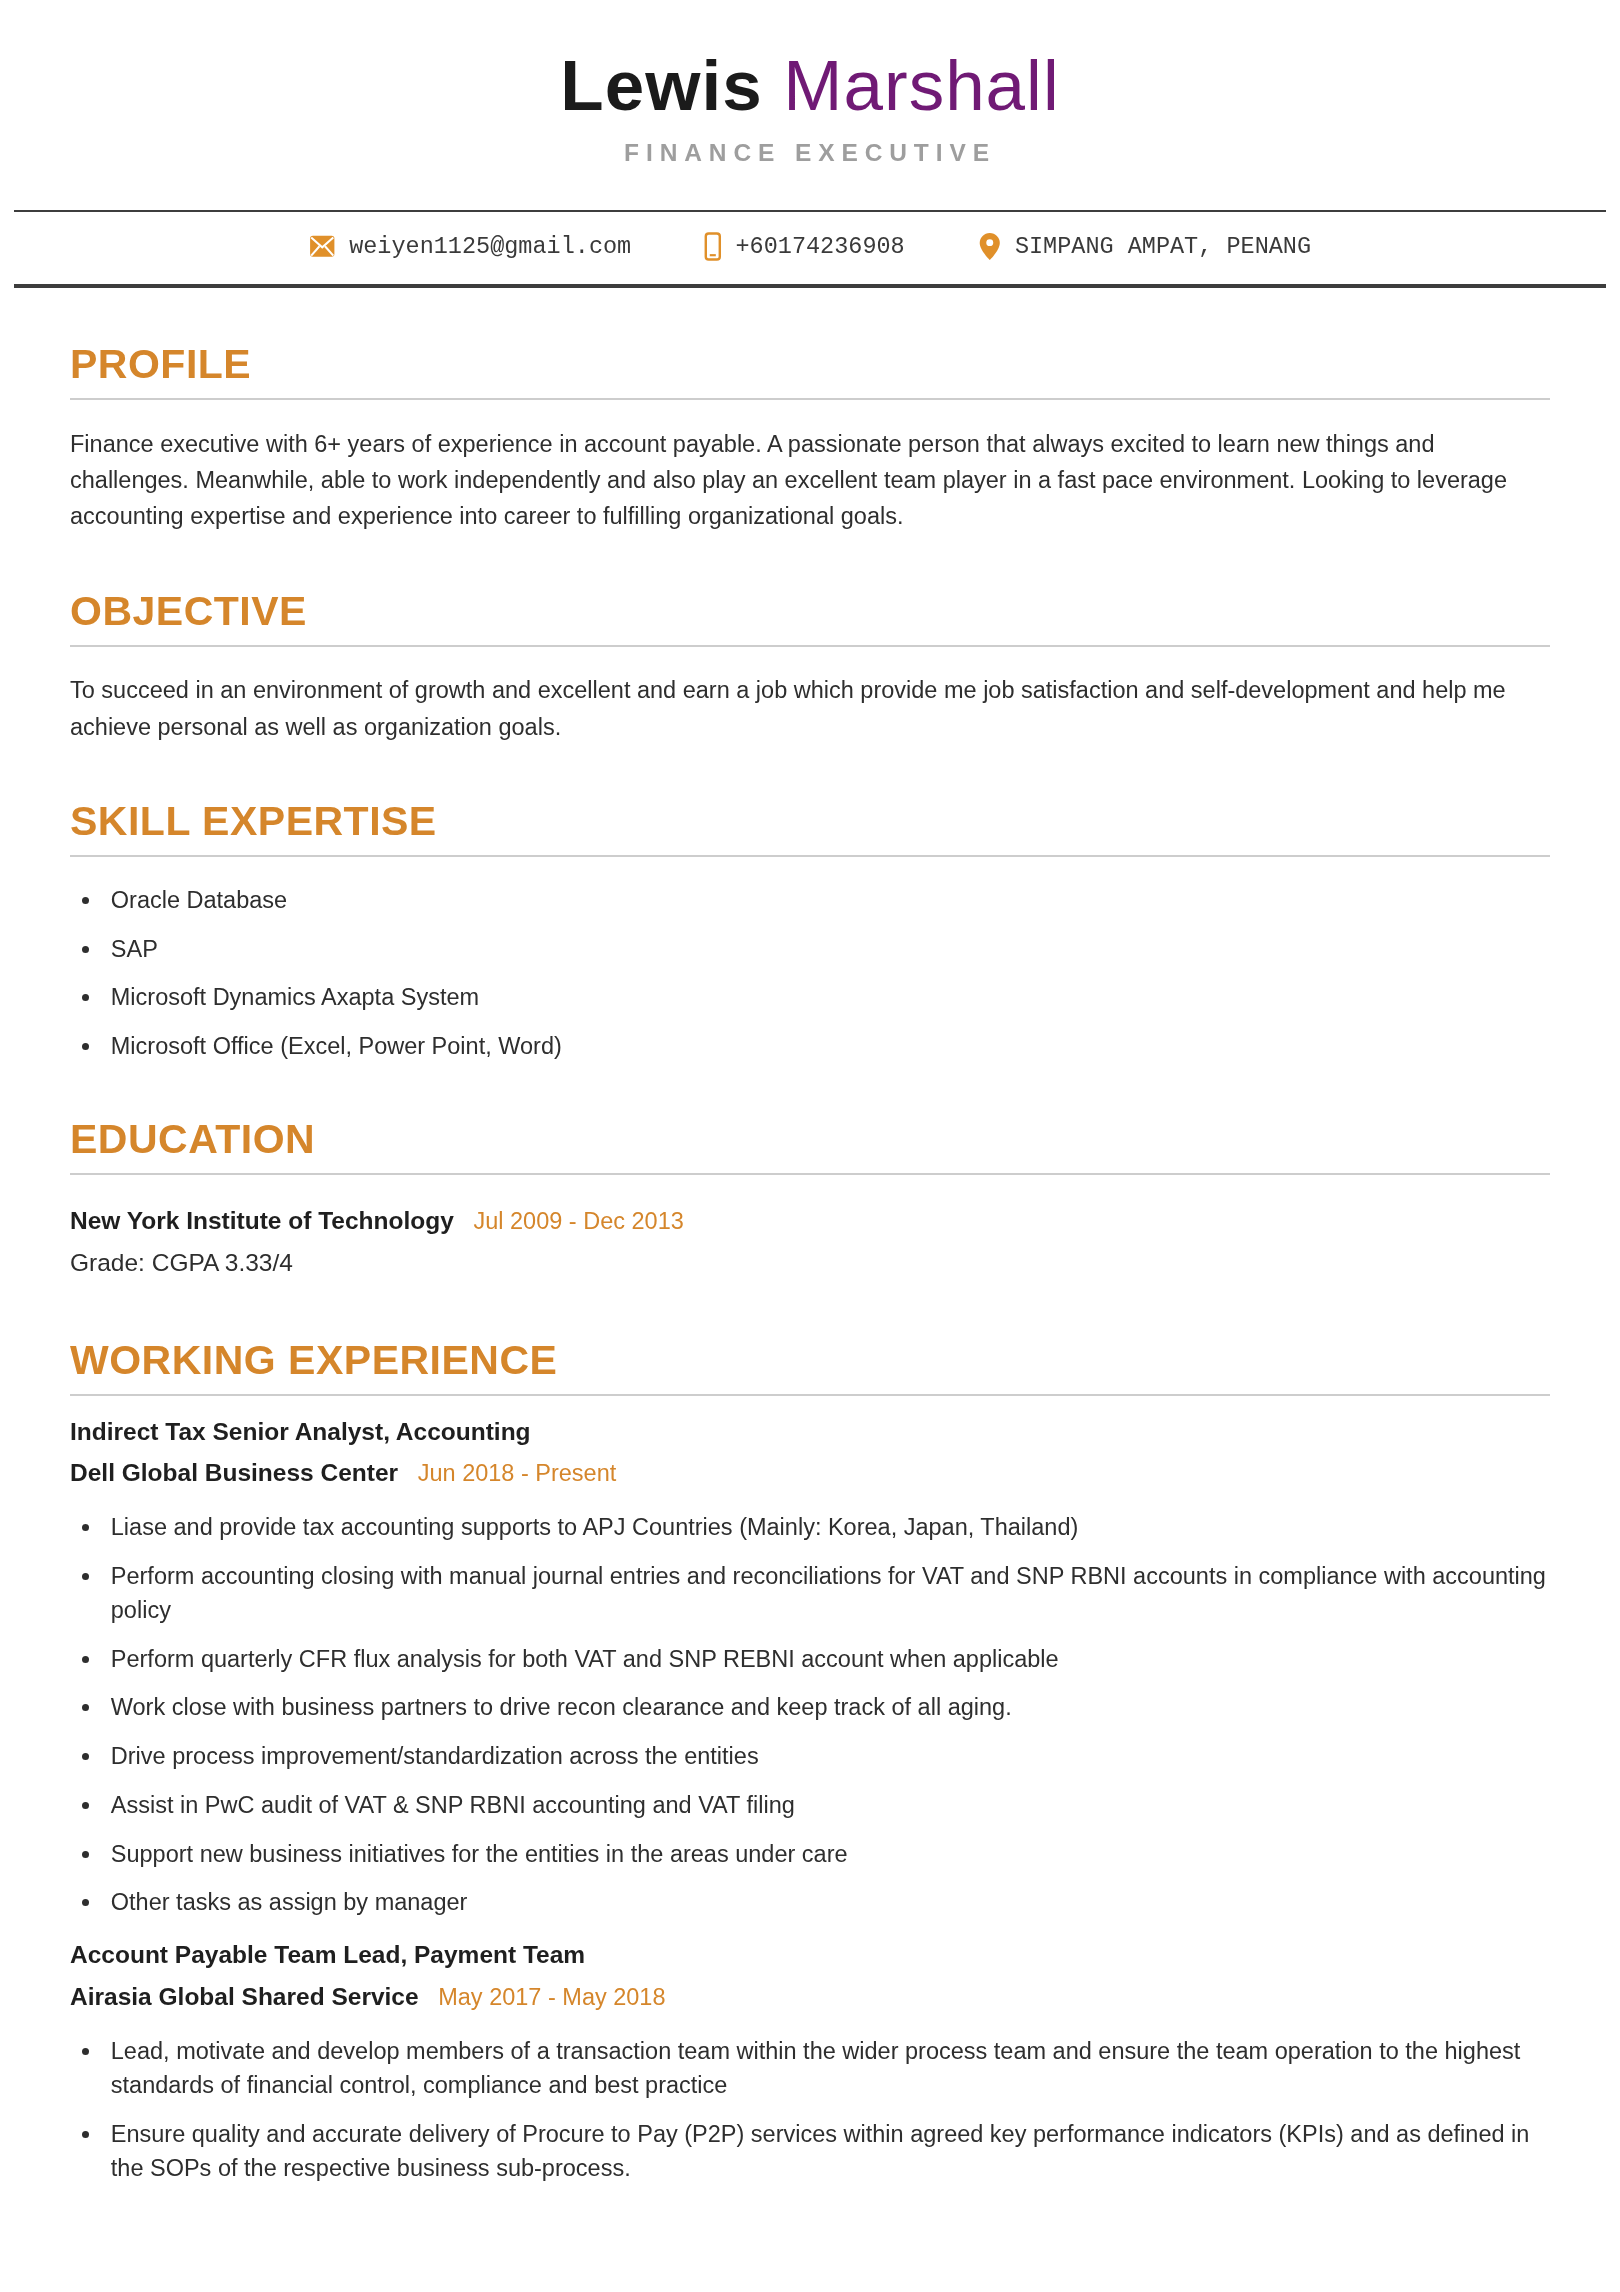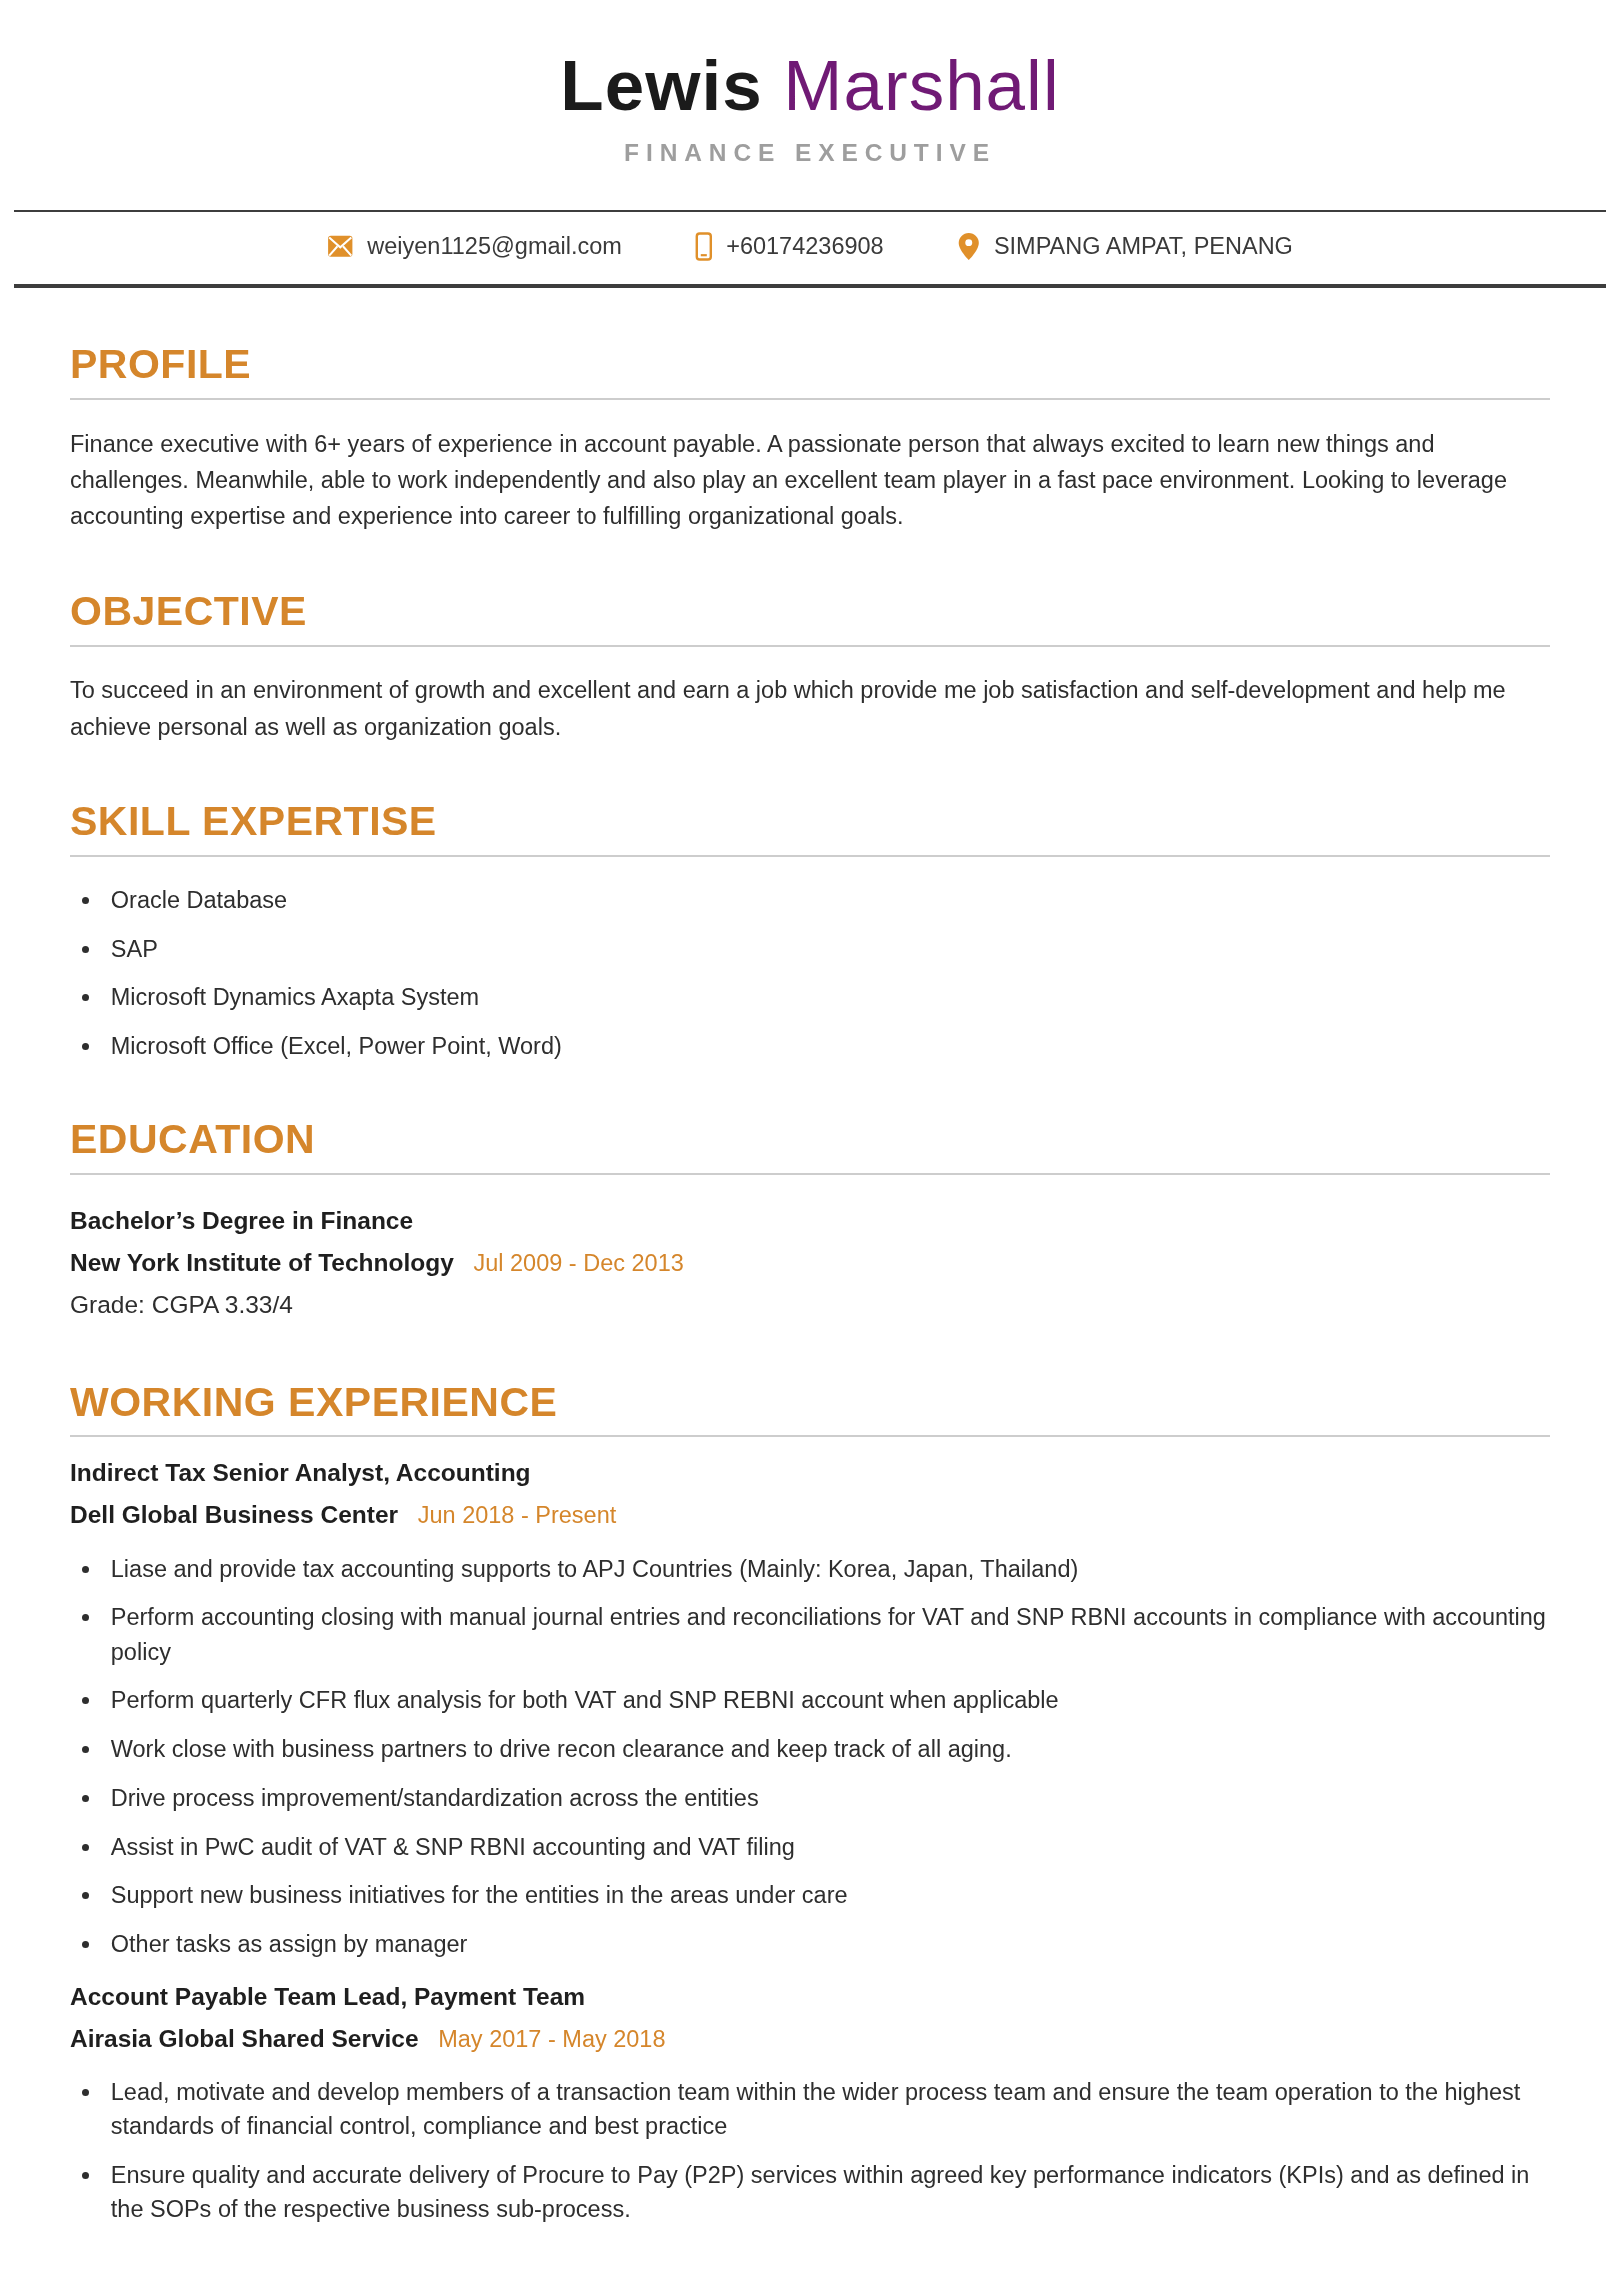--- a/index.html
+++ b/index.html
@@ -36,20 +36,21 @@
   
   .contact-bar {
     margin: 43px 13.7px 0 13.7px;
     border-top: 2.9px solid #3d3d3d;
     border-bottom: 4.9px solid #3d3d3d;
     padding: 19.6px 0 23.5px 0;
     display: flex;
     justify-content: center;
     align-items: center;
     gap: 73px;
+    font-family: Liberation Mono, monospace;
   }
   .contact-item { display: flex; align-items: center; gap: 13.7px; font-size: 23.5px; color: #3a3a3a; }
   .contact-item svg { display: block; }
 
   
   .content { padding: 0 70px; }
   .section { margin-top: 53px; }
   .section-heading {
     font-size: 41px;
     font-weight: bold;
@@ -145,21 +146,20 @@
         <li>SAP</li>
         <li>Microsoft Dynamics Axapta System</li>
         <li>Microsoft Office (Excel, Power Point, Word)</li>
       </ul>
     </div>
 
     <div class="section">
       <div class="section-heading">EDUCATION</div>
       <hr class="section-rule">
       <div class="entry">
-        <div class="entry-line bold">Bachelor’s Degree in Finance</div>
         <div class="entry-line"><span class="bold">New York Institute of Technology</span><span class="dates">Jul 2009 - Dec 2013</span></div>
         <div class="entry-line">Grade: CGPA 3.33/4</div>
       </div>
     </div>
 
     <div class="section">
       <div class="section-heading">WORKING EXPERIENCE</div>
       <hr class="section-rule">
 
       <div class="job">

